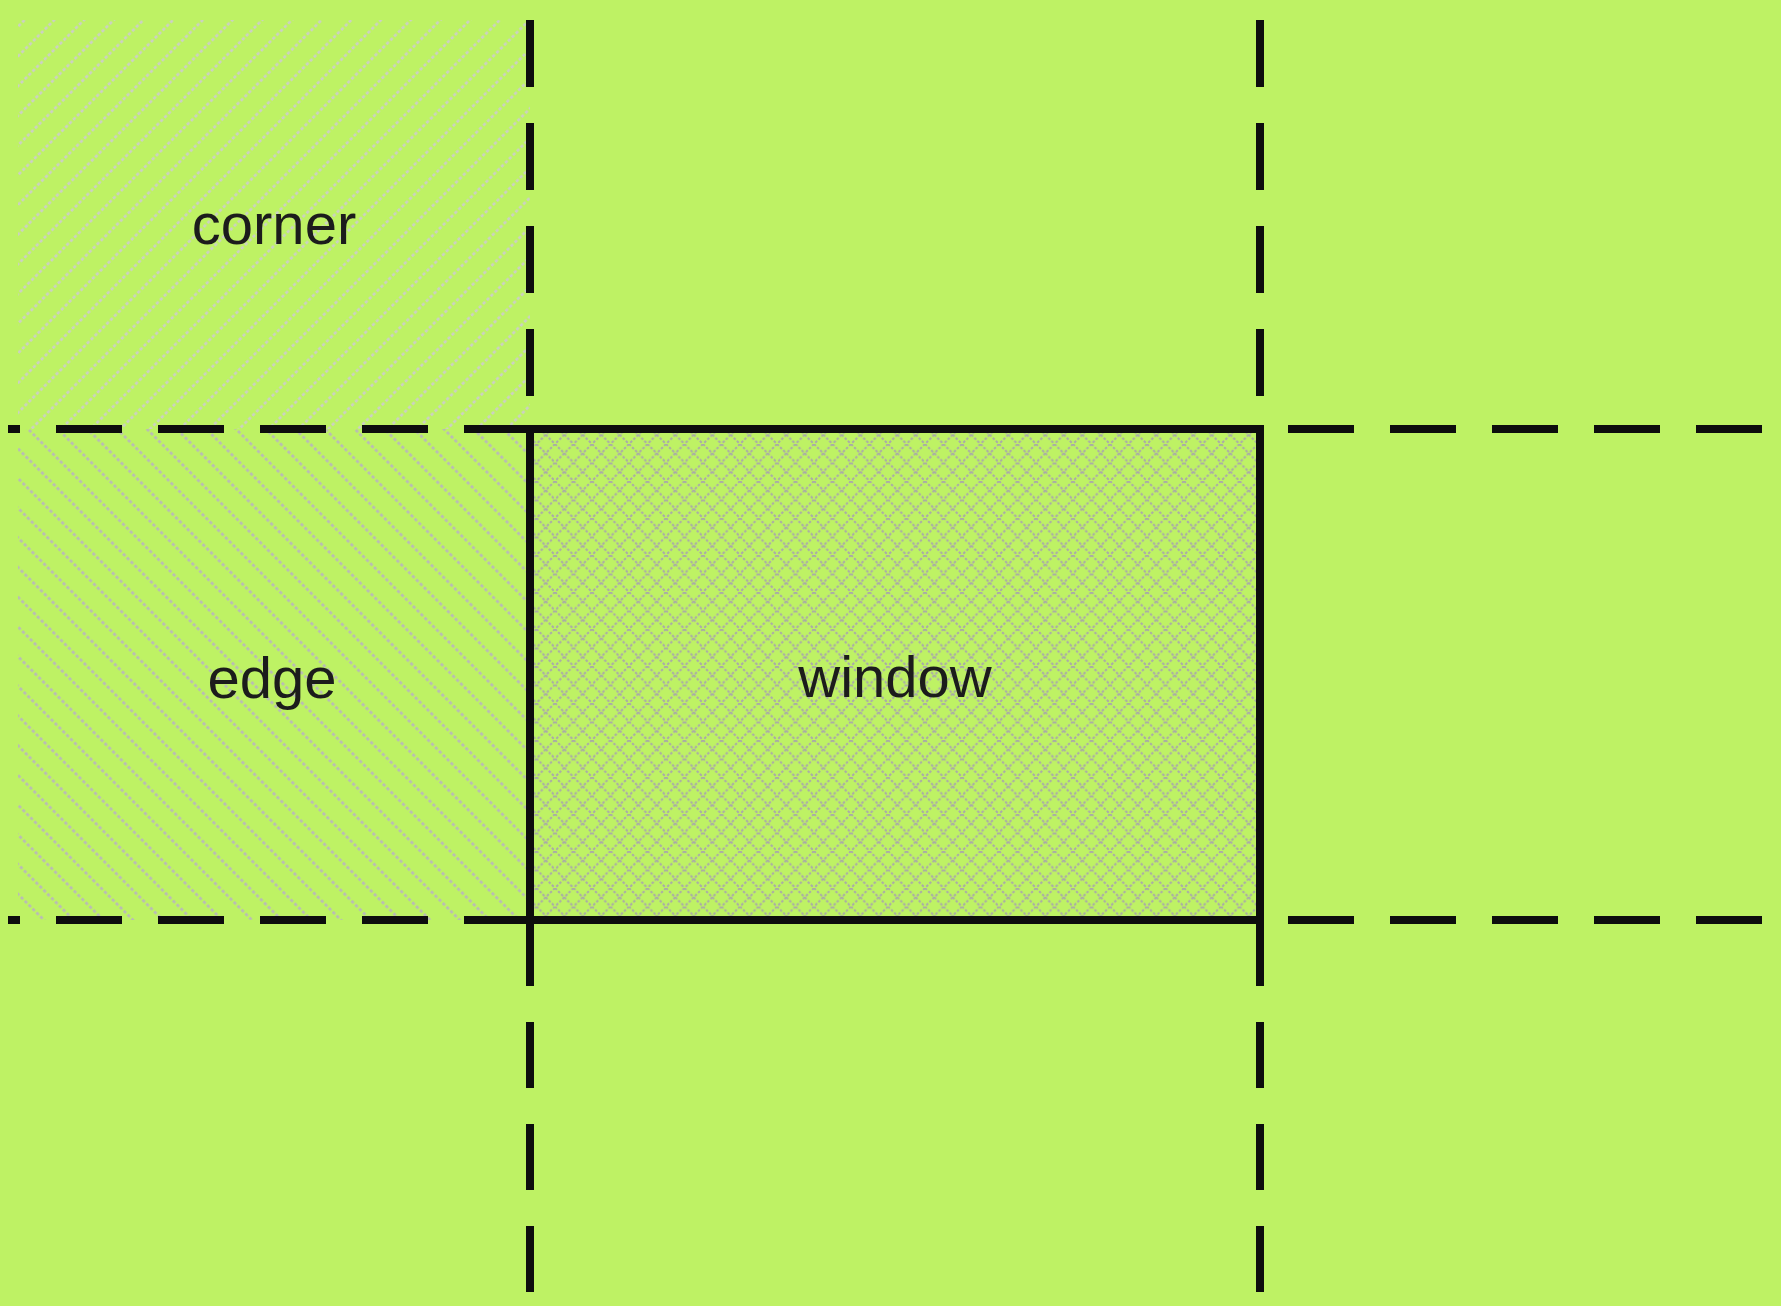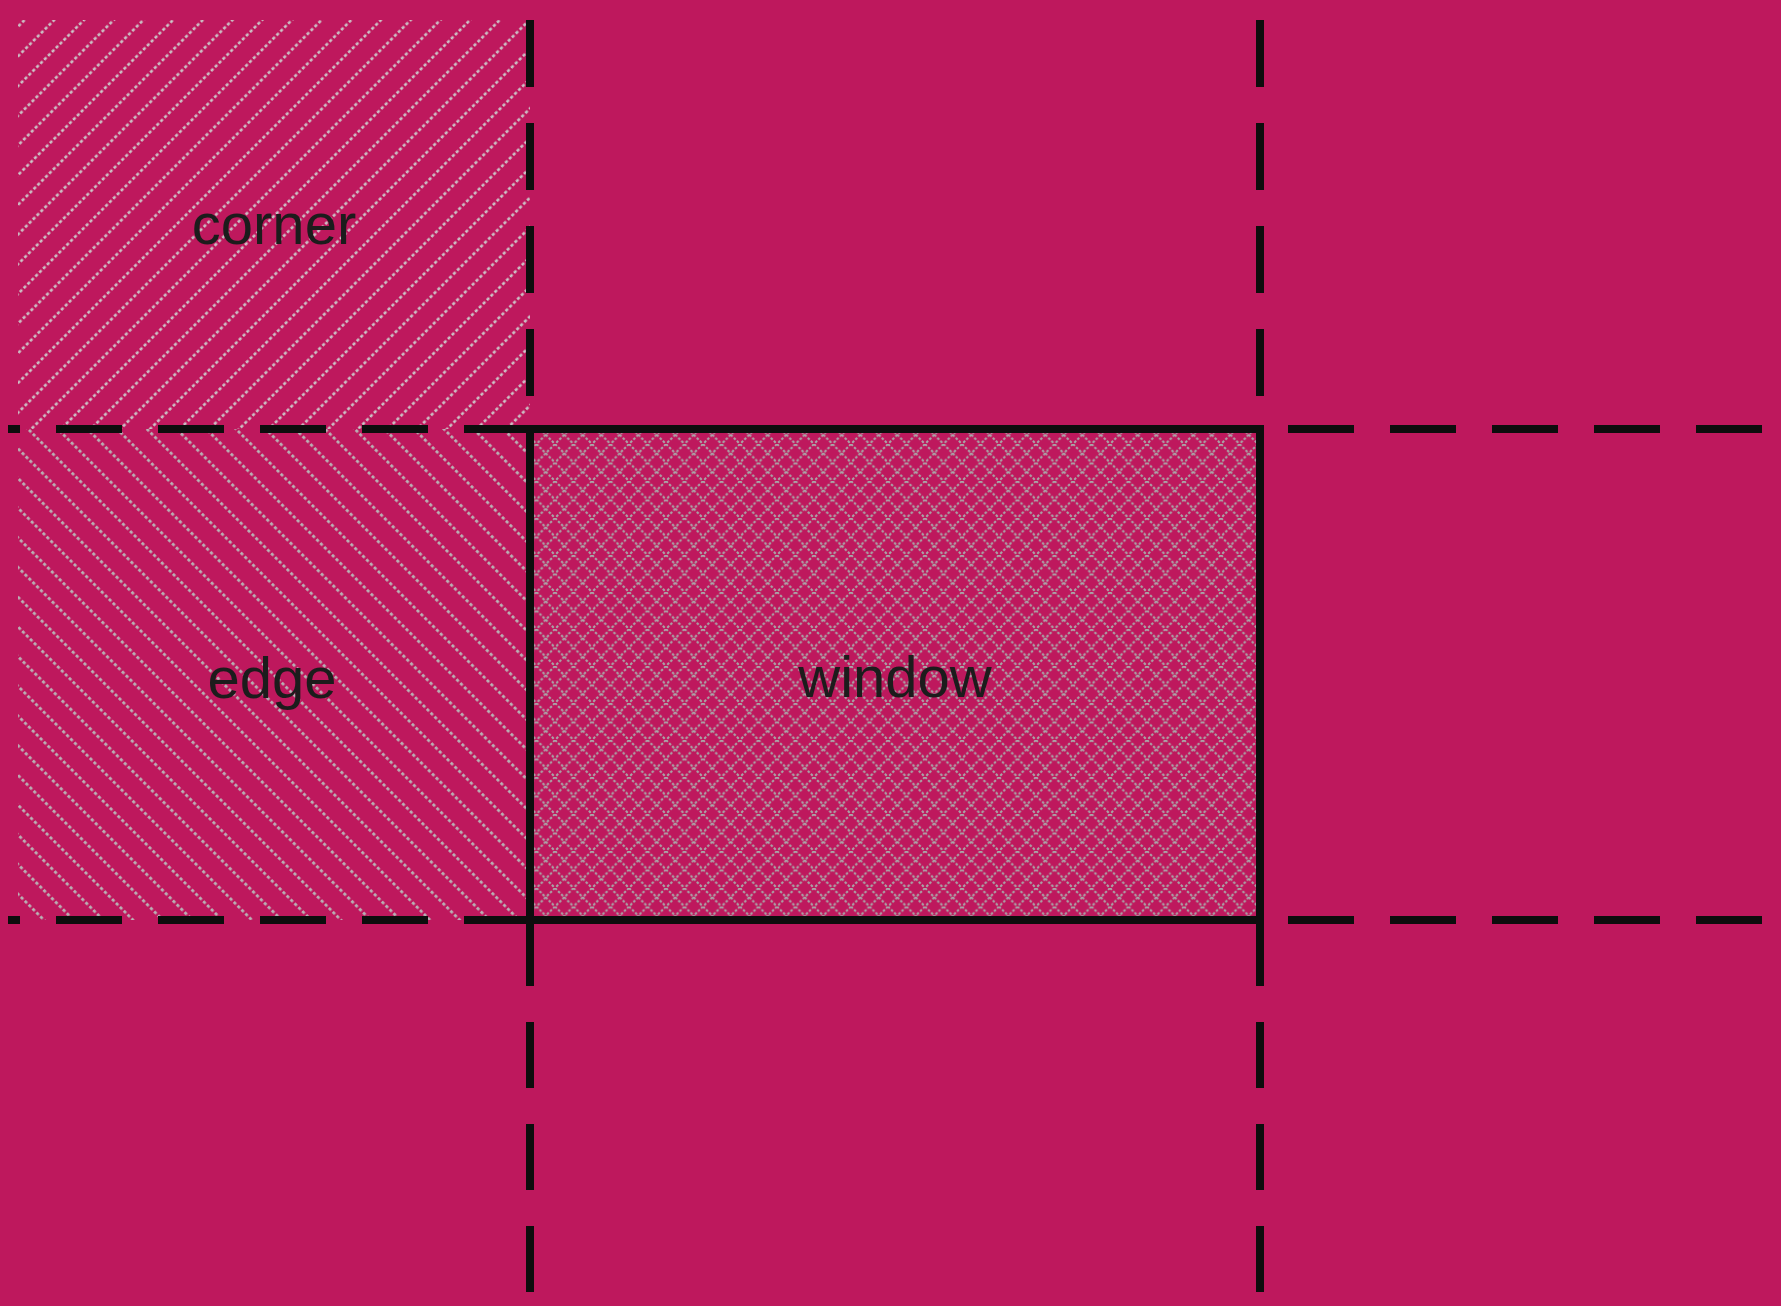--- a/index.html
+++ b/index.html
@@ -3,21 +3,21 @@
 <meta charset="utf-8">
 <style>
   html, body {
     margin: 0;
     padding: 0;
     background: #ffffff;
   }
   .figure-wrap {
     width: 1781px;
     height: 1306px;
-    background: #be185d;
+    background: #bef264;
     overflow: hidden;
   }
   svg {
     display: block;
   }
   .region-label {
     font-family: "Liberation Sans", sans-serif;
     font-size: 58px;
     fill: #1c1c1c;
     text-anchor: middle;

